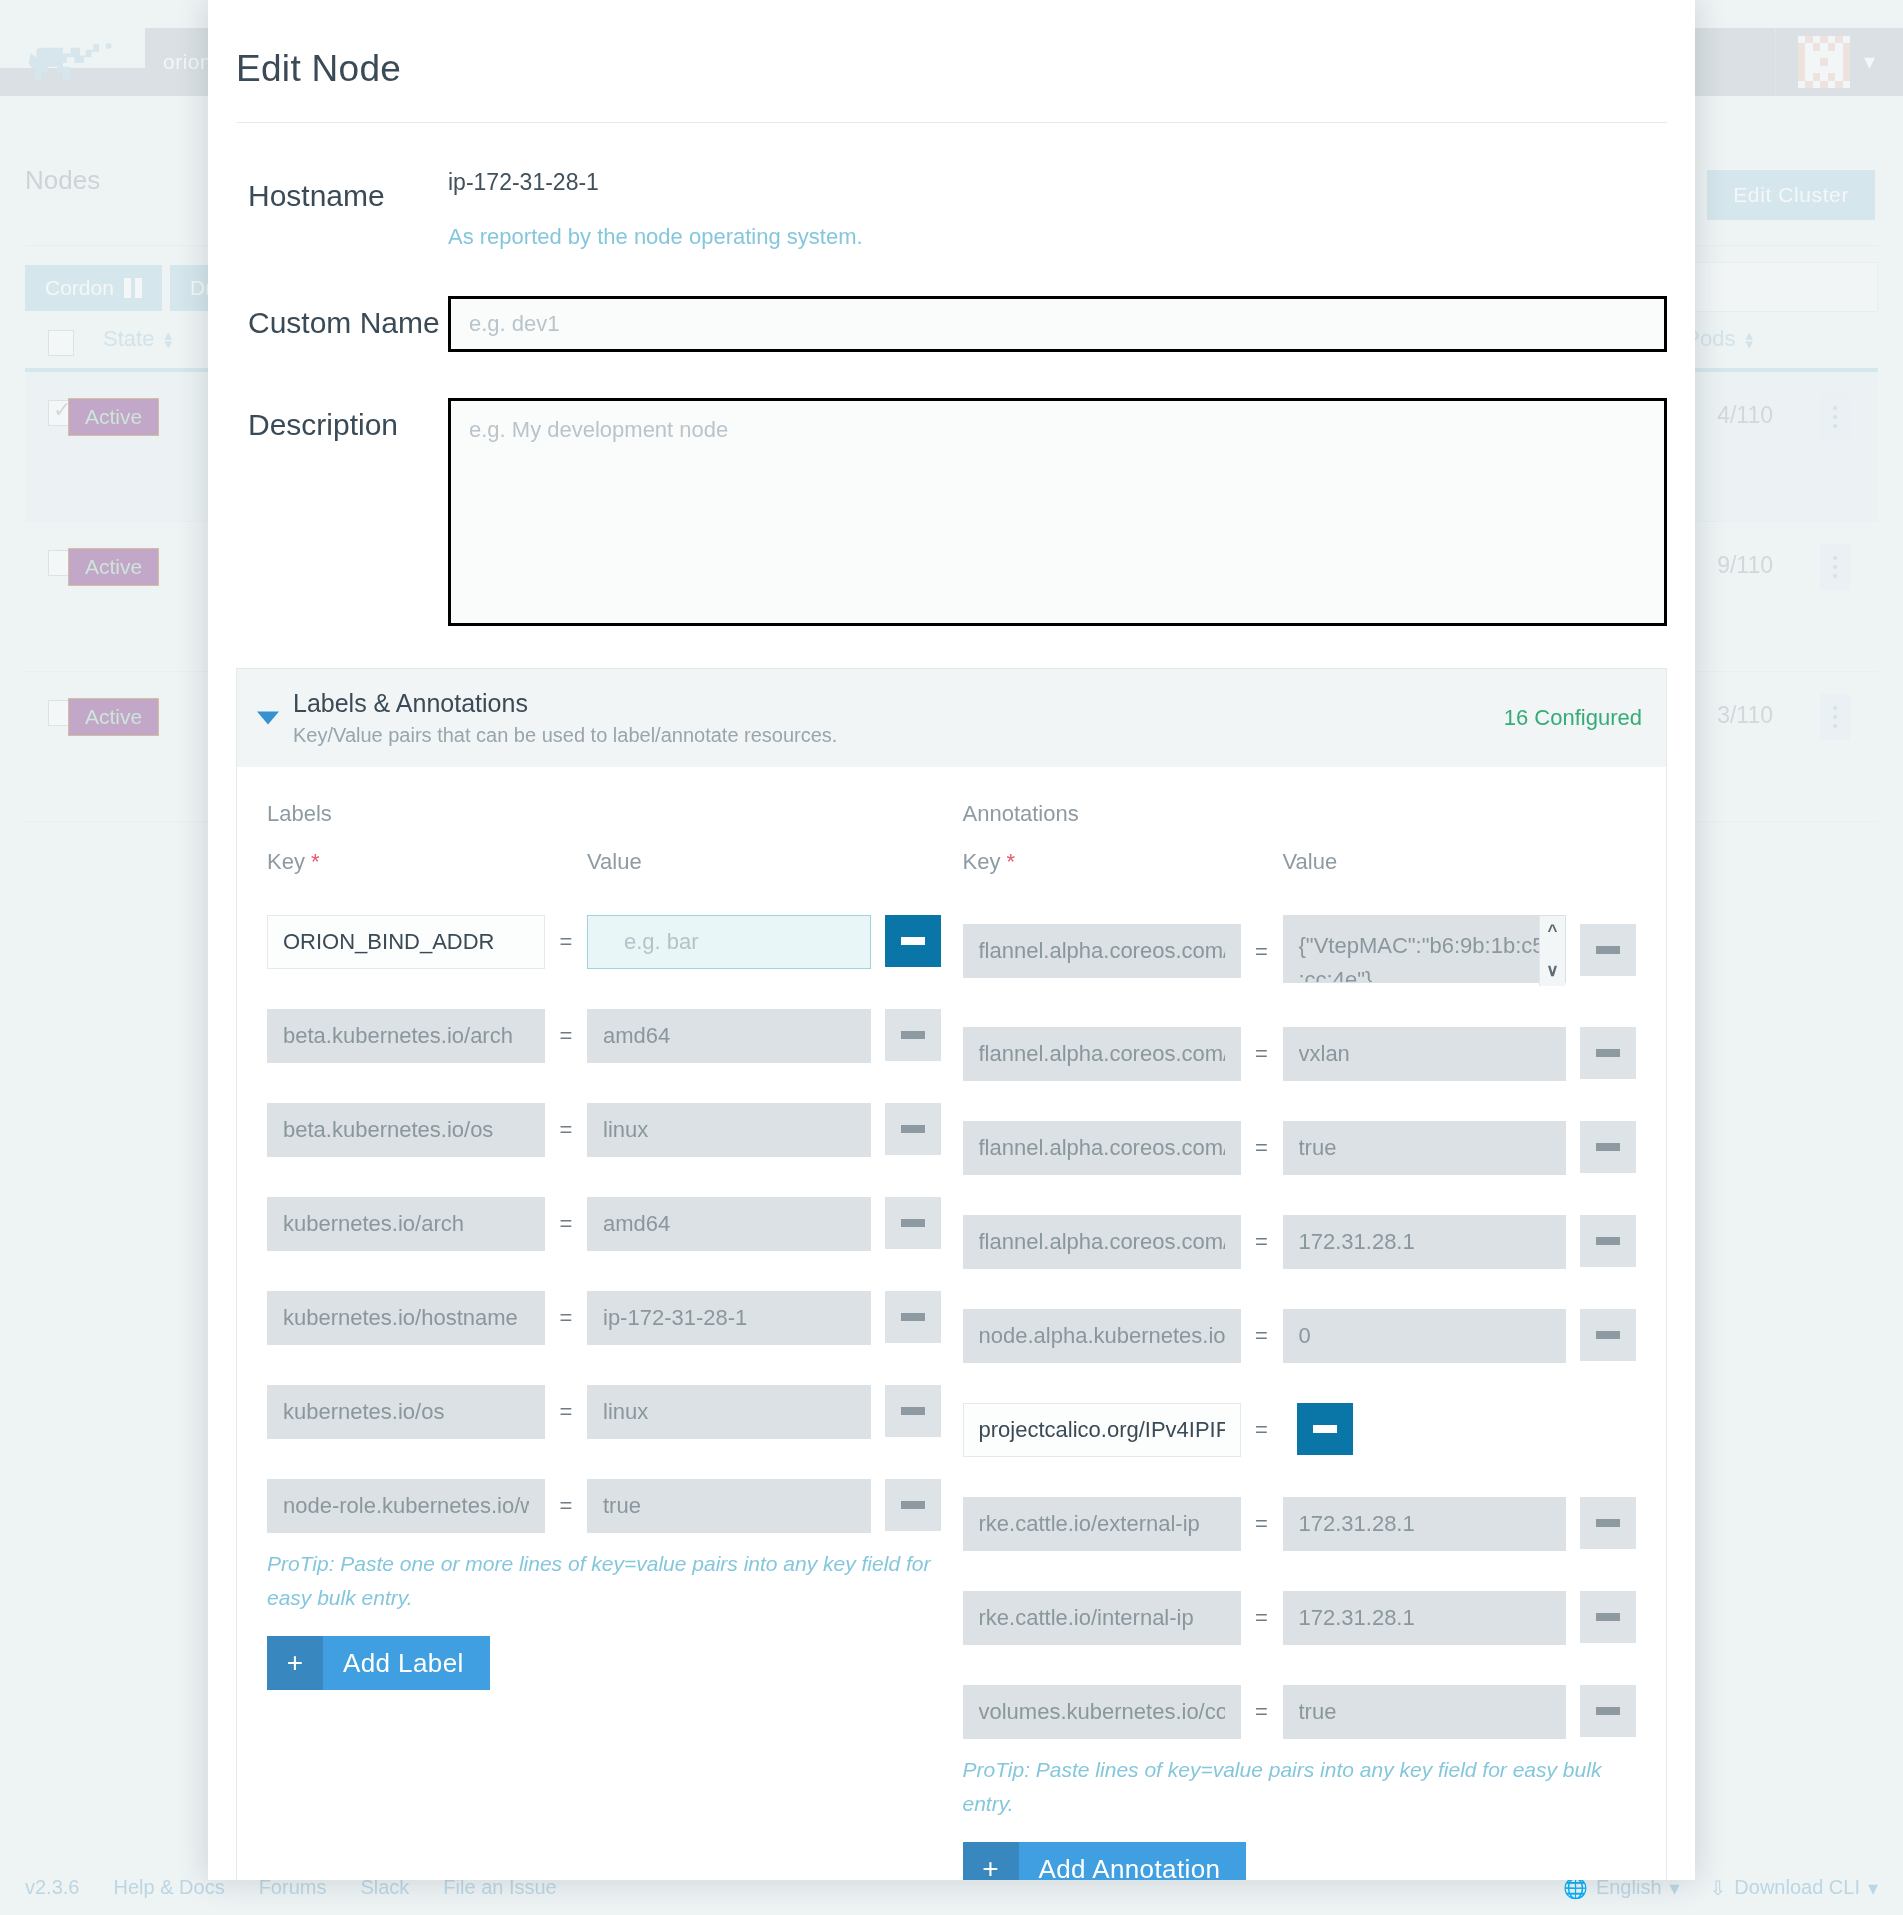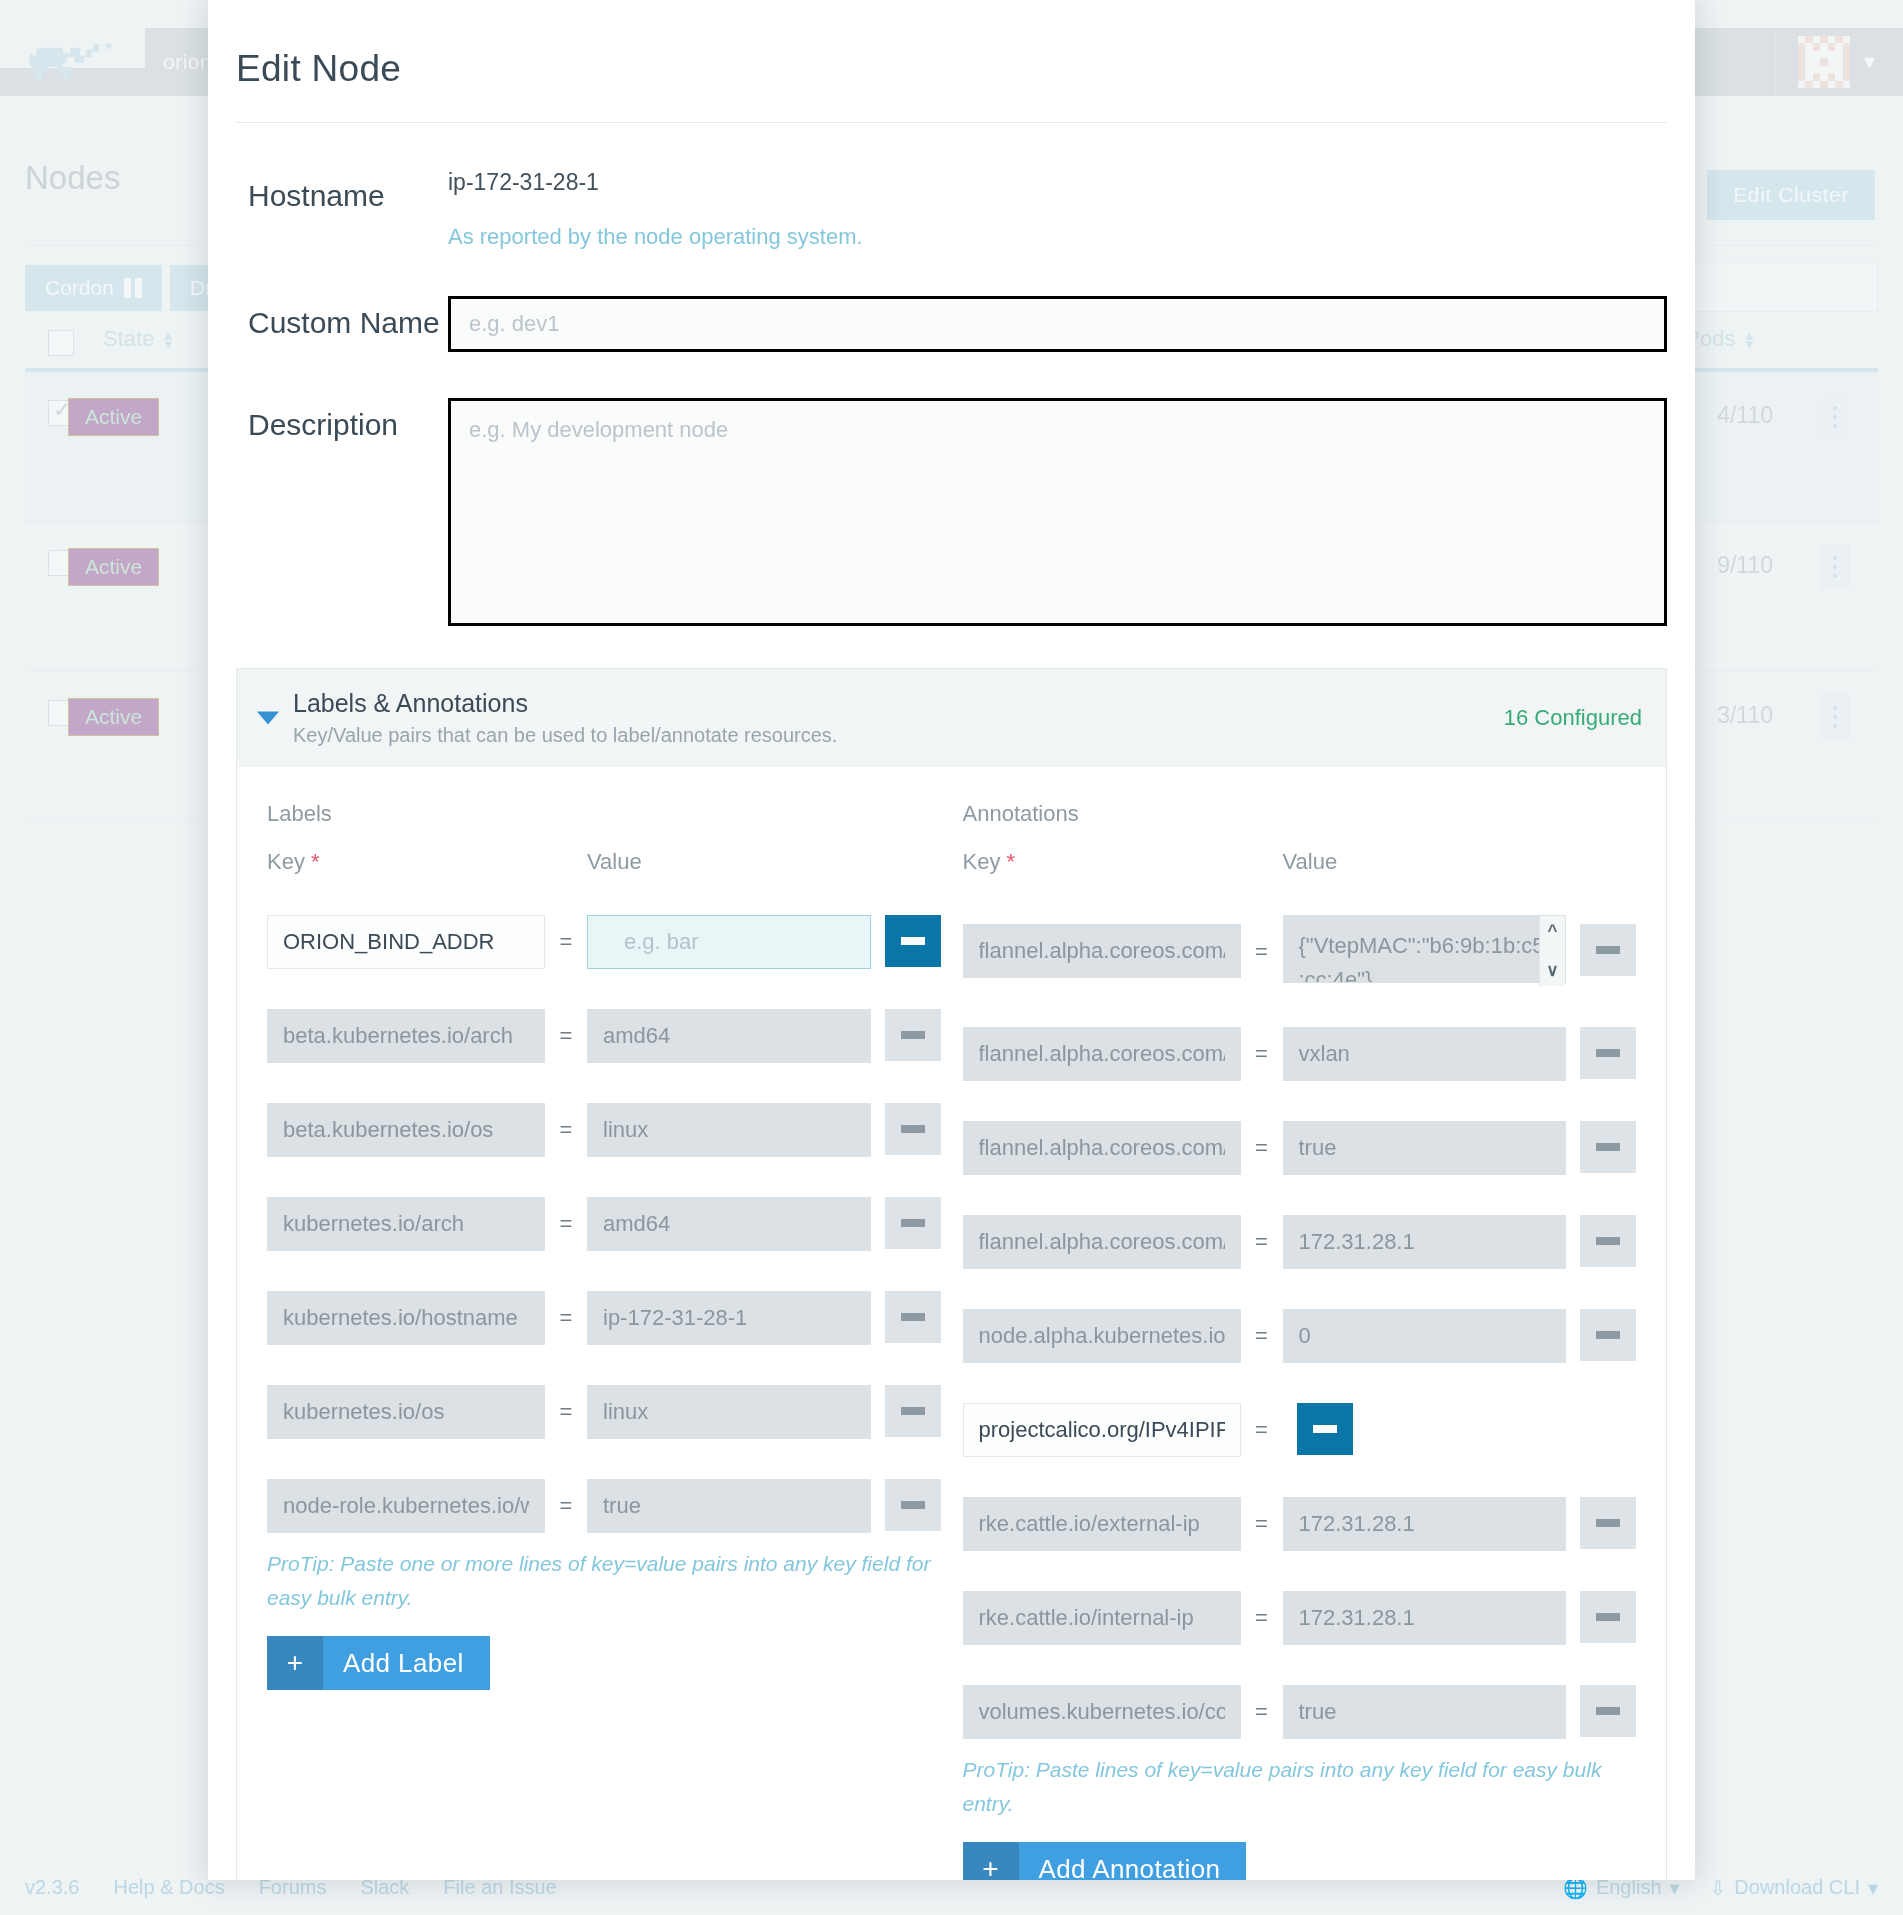--- a/index.html
+++ b/index.html
@@ -28,22 +28,22 @@
     background:#b4bcc2;
   }
   #bg-avatar-wrap {
     position:absolute; right:28px; top:28px; height:68px; display:flex; align-items:center;
     gap:14px; padding-left:22px; border-left:1px solid #c5ccd1;
   }
   #bg-avatar { width:52px; height:52px; }
   #bg-chev { color:#fff; font-size:22px; }
 
   #bg-title {
-    position:absolute; left:25px; top:159px;
-    font-size:33px; color:#8d9ba3; font-weight:400;
+    position:absolute; left:25px; top:165px;
+    font-size:26px; color:#8d9ba3; font-weight:400;
   }
   #bg-editcluster {
     position:absolute; right:28px; top:170px;
     background:#a6cfdd; color:#fff; font-size:21px; padding:13px 26px;
     letter-spacing:.6px;
   }
   #bg-rule { position:absolute; left:25px; right:25px; top:245px; height:1px; background:#dde4e7; }
 
   .bg-btn {
     position:absolute; top:265px; background:#a6cfdd; color:#fff;

